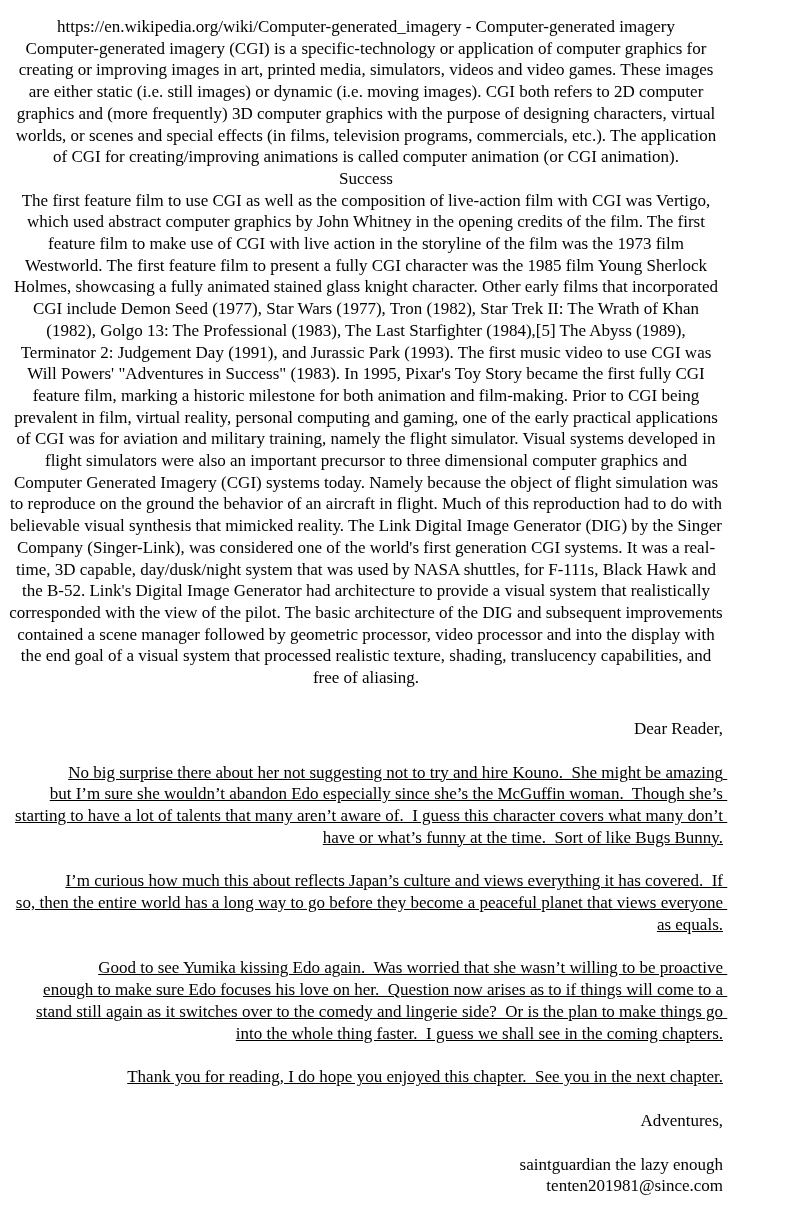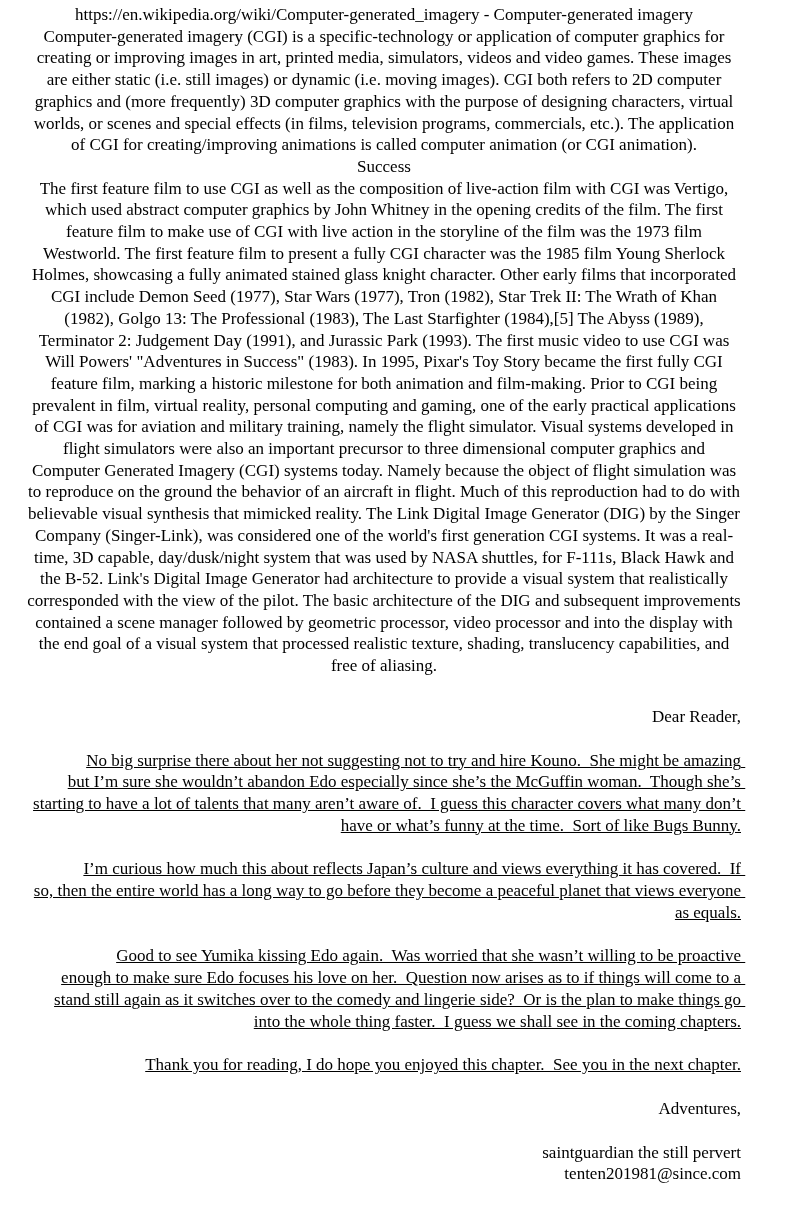--- a/index.html
+++ b/index.html
@@ -14,23 +14,22 @@
     font-family: "Liberation Serif", "DejaVu Serif", serif;
     font-size: 17px;
     line-height: 21.7px;
     color: #000000;
     box-sizing: border-box;
   }
   .page {
     width: 732px;
     height: 1224px;
     box-sizing: border-box;
-    padding: 4px 9px 0 9px;
+    padding: 16px 9px 0 9px;
     background: #ffffff;
-    margin-left: 18px;
   }
   .wiki-excerpt {
     text-align: center;
   }
   .wiki-excerpt p {
     margin: 0;
   }
   .letter {
     text-align: right;
   }
@@ -62,18 +61,18 @@
   </section>
 
   <section class="letter">
     <p class="salutation">Dear Reader,</p>
     <p class="indented">No big surprise there about her not suggesting not to try and hire Kouno.  She might be amazing but I’m sure she wouldn’t abandon Edo especially since she’s the McGuffin woman.  Though she’s starting to have a lot of talents that many aren’t aware of.  I guess this character covers what many don’t have or what’s funny at the time.  Sort of like Bugs Bunny.</p>
     <p class="indented">I’m curious how much this about reflects Japan’s culture and views everything it has covered.  If so, then the entire world has a long way to go before they become a peaceful planet that views everyone as equals.</p>
     <p class="indented">Good to see Yumika kissing Edo again.  Was worried that she wasn’t willing to be proactive enough to make sure Edo focuses his love on her.  Question now arises as to if things will come to a stand still again as it switches over to the comedy and lingerie side?  Or is the plan to make things go into the whole thing faster.  I guess we shall see in the coming chapters.</p>
     <p class="indented">Thank you for reading, I do hope you enjoyed this chapter.  See you in the next chapter.</p>
     <p class="closing">Adventures,</p>
     <div class="signature-block">
-      <p class="signature-name">saintguardian the still pervert</p>
+      <p class="signature-name">saintguardian the lazy enough</p>
       <p class="signature-email">tenten201981@since.com</p>
     </div>
   </section>
 
 </div>
 
 </body></html>

